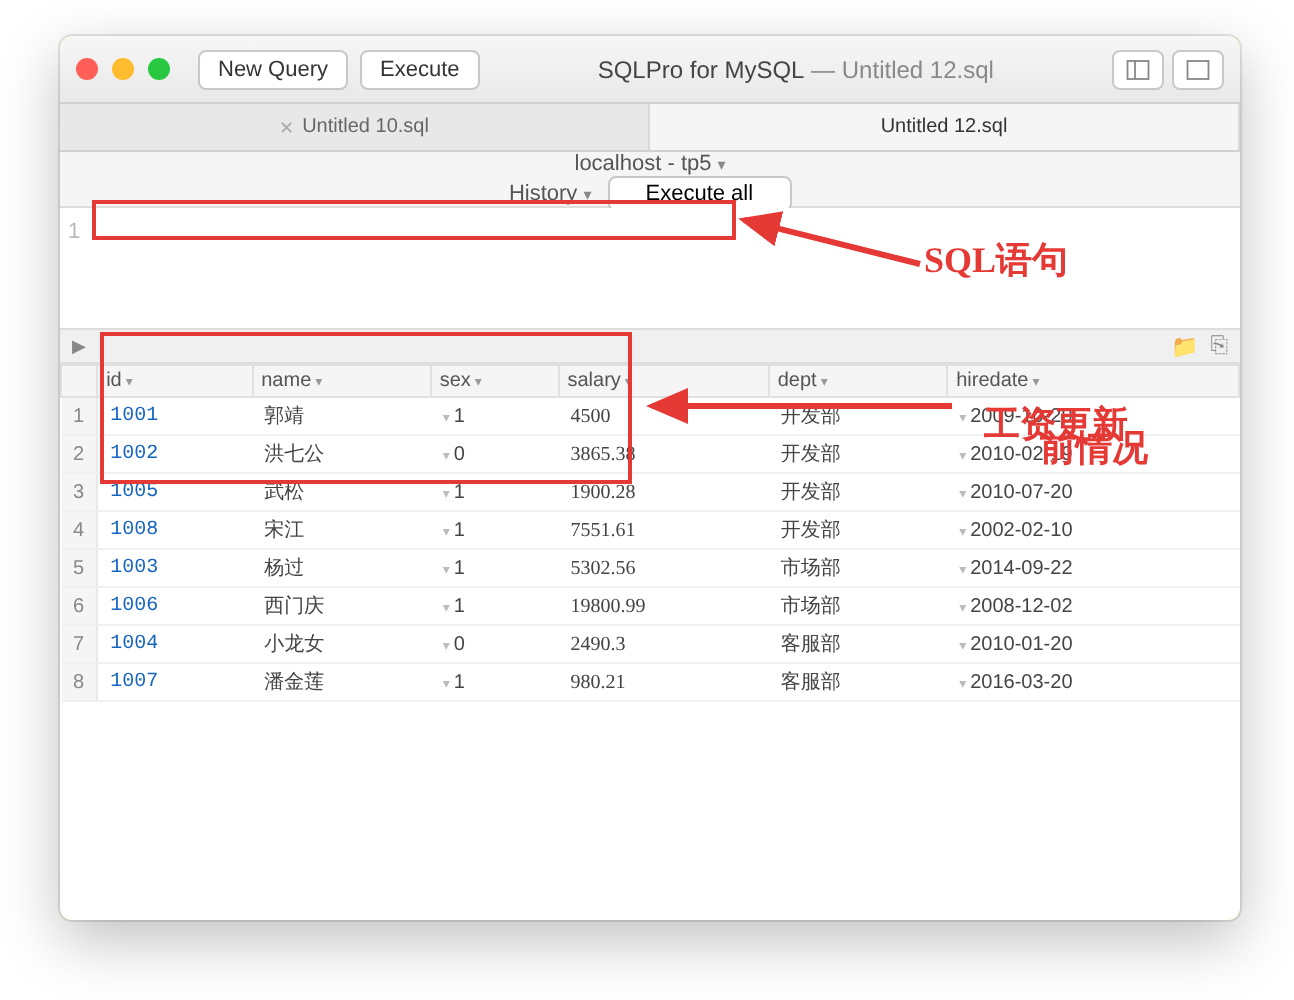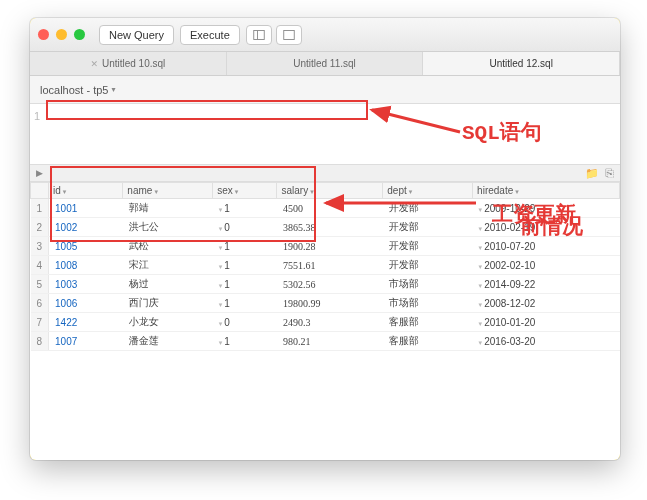--- a/index.html
+++ b/index.html
@@ -12,92 +12,94 @@
 .tbbtn { background: #fff; border: 1px solid #c8c8c8; border-radius: 4px; font-size: 11px; padding: 3px 9px; color: #333; cursor: pointer; }
 .title { flex: 1; text-align: center; font-size: 12px; color: #888; }
 .title b { color: #444; font-weight: 500; }
 .rightbtns { display: flex; gap: 4px; }
 .iconbtn { width: 26px; height: 20px; background: #fff; border: 1px solid #c8c8c8; border-radius: 4px; display: flex; align-items: center; justify-content: center; }
 .iconbtn svg { width: 12px; height: 12px; }
 .tabs { height: 24px; background: #e8e8e8; border-bottom: 1px solid #d0d0d0; display: flex; font-size: 10px; color: #666; }
 .tab { flex: 1; display: flex; align-items: center; justify-content: center; border-right: 1px solid #d8d8d8; gap: 4px; }
 .tab.active { background: #f5f5f5; color: #333; }
 .tab .x { color: #aaa; font-size: 9px; }
-.toolbar2 { height: 28px; background: #f5f5f5; border-bottom: 1px solid #ddd; display: flex; align-items: center; padding: 0 10px; font-size: 11px; color: #555; justify-content: space-between; }
+.toolbar2 { height: 28px; background: #f5f5f5; border-bottom: 1px solid #ddd; display: flex; align-items: center; padding: 0 10px; font-size: 11px; color: #555; justify-content: space-between; flex-direction: column; }
 .conn { display: flex; align-items: center; gap: 3px; }
 .tbr { display: flex; align-items: center; gap: 8px; }
 .exec { background: #fff; border: 1px solid #c8c8c8; border-radius: 4px; font-size: 11px; padding: 2px 18px; }
 .editor { background: #fff; height: 60px; padding: 6px 10px; font-family: Menlo, monospace; font-size: 12px; position: relative; }
 .ln { position: absolute; left: 4px; top: 6px; color: #bbb; font-size: 11px; }
 .sql { margin-left: 14px; }
 .kw { color: #b817b3; } .tbl { color: #c0392b; } .col { color: #1565c0; }
 .splitter { height: 18px; background: #f0f0f0; border-top: 1px solid #ddd; border-bottom: 1px solid #ddd; display: flex; align-items: center; padding: 0 6px; justify-content: space-between; }
 .splitter .arr { font-size: 9px; color: #888; }
 .splitter .ricons { display: flex; gap: 6px; }
 .splitter .ricons span { font-size: 11px; color: #888; }
 .grid { flex: 1; background: #fff; overflow: hidden; }
 table { border-collapse: collapse; width: 100%; font-size: 10px; }
 th { background: #f5f5f5; border: 1px solid #e0e0e0; padding: 2px 4px; font-weight: 400; color: #555; text-align: left; position: relative; }
 th .sort { font-size: 7px; color: #999; margin-left: 2px; }
 td { border-bottom: 1px solid #f0f0f0; padding: 2px 6px; color: #444; height: 17px; }
 td.rownum { background: #f5f5f5; color: #888; text-align: center; width: 18px; border-right: 1px solid #e8e8e8; }
-td.id { color: #1565c0; }
+td.id { color: #1565c0; font-family: Liberation Mono, monospace; }
 td .tri { font-size: 7px; color: #bbb; margin-right: 2px; }
 td.num { text-align: left; font-family: Liberation Serif, serif; }
 .status { height: 22px; background: #f0f0f0; border-top: 1px solid #ddd; font-size: 10px; color: #888; display: flex; align-items: center; justify-content: center; }
 .anno { position: absolute; pointer-events: none; }
-.anno-text { color: #e53935; font-weight: 700; font-size: 21px; font-family: Liberation Mono, monospace; }
+.anno-text { color: #e53935; font-weight: 700; font-size: 18px; font-family: Liberation Serif, serif; }
 .redbox { position: absolute; border: 2px solid #e53935; pointer-events: none; }
 svg.arrow { position: absolute; pointer-events: none; }
 </style>
 </head>
 <body>
 
 <div class="window">
   <div class="titlebar">
     <div class="traffic">
       <div class="tl r"></div>
       <div class="tl y"></div>
       <div class="tl g"></div>
     </div>
     <button class="tbbtn">New Query</button>
     <button class="tbbtn">Execute</button>
+    <div class="title"><b>SQLPro for MySQL</b> — <span>Untitled 12.sql</span></div>
     <div class="rightbtns">
       <div class="iconbtn">
           <svg viewBox="0 0 16 16">
             <rect x="1" y="2" width="14" height="12" fill="none" stroke="#888" stroke-width="1.2"></rect>
             <line x1="6" y1="2" x2="6" y2="14" stroke="#888" stroke-width="1.2"></line>
           </svg>
         </div>
       <div class="iconbtn">
           <svg viewBox="0 0 16 16">
             <rect x="1" y="2" width="14" height="12" fill="none" stroke="#888" stroke-width="1.2"></rect>
           </svg>
         </div>
     </div>
   </div>
 
   <div class="tabs">
     <div class="tab">
         <span class="x">✕</span>
         <span>Untitled 10.sql</span>
       </div>
-    <div class="tab">
-        <span>Untitled 11.sql</span>
-      </div>
     <div class="tab active">
         <span>Untitled 12.sql</span>
       </div>
   </div>
 
   <div class="toolbar2">
     <div class="conn">
         <span>localhost - tp5</span>
         <span style="font-size:8px;color:#888">▾</span>
       </div>
+    <div class="tbr">
+      <div><span>History</span> <span style="font-size:8px;color:#888">▾</span></div>
+      <button class="exec">Execute all</button>
+    </div>
   </div>
 
   <div class="editor">
     <span class="ln">1</span>
   </div>
 
   <div class="splitter">
     <span class="arr">▶</span>
     <div class="ricons">
       <span>📁</span>
@@ -168,21 +170,21 @@
             <td class="rownum">6</td>
   <td class="id">1006</td>
   <td>西门庆</td>
   <td><span class="tri">▾</span>1</td>
   <td class="num">19800.99</td>
   <td>市场部</td>
   <td><span class="tri">▾</span>2008-12-02</td>
           </tr>
           <tr>
             <td class="rownum">7</td>
-  <td class="id">1422</td>
+  <td class="id">1004</td>
   <td>小龙女</td>
   <td><span class="tri">▾</span>0</td>
   <td class="num">2490.3</td>
   <td>客服部</td>
   <td><span class="tri">▾</span>2010-01-20</td>
           </tr>
           <tr>
             <td class="rownum">8</td>
   <td class="id">1007</td>
   <td>潘金莲</td>

